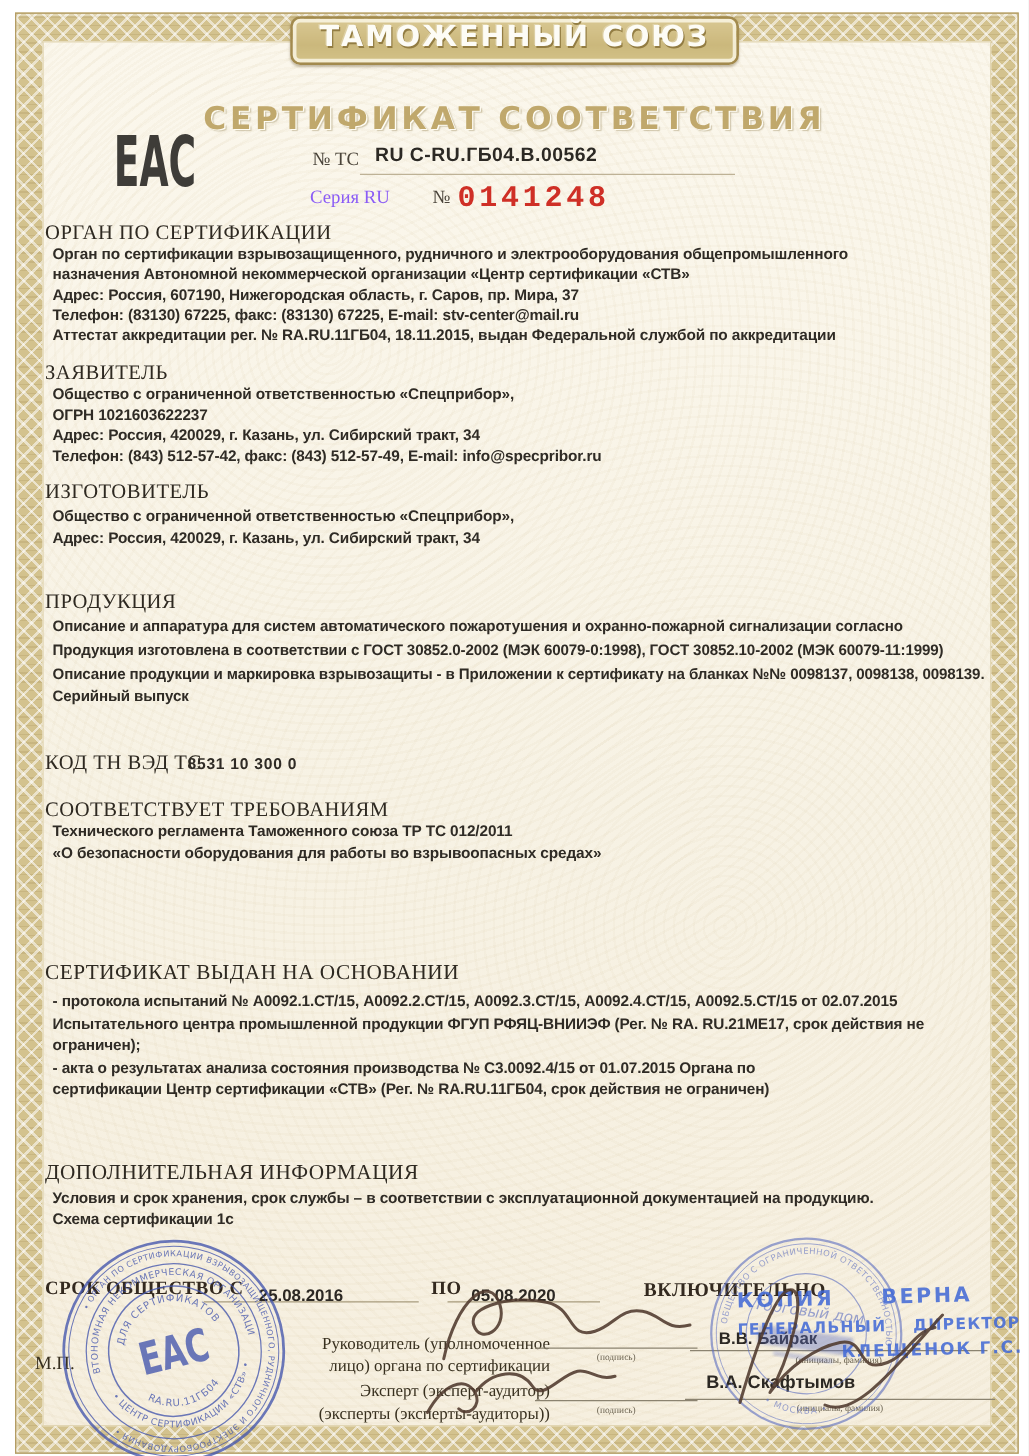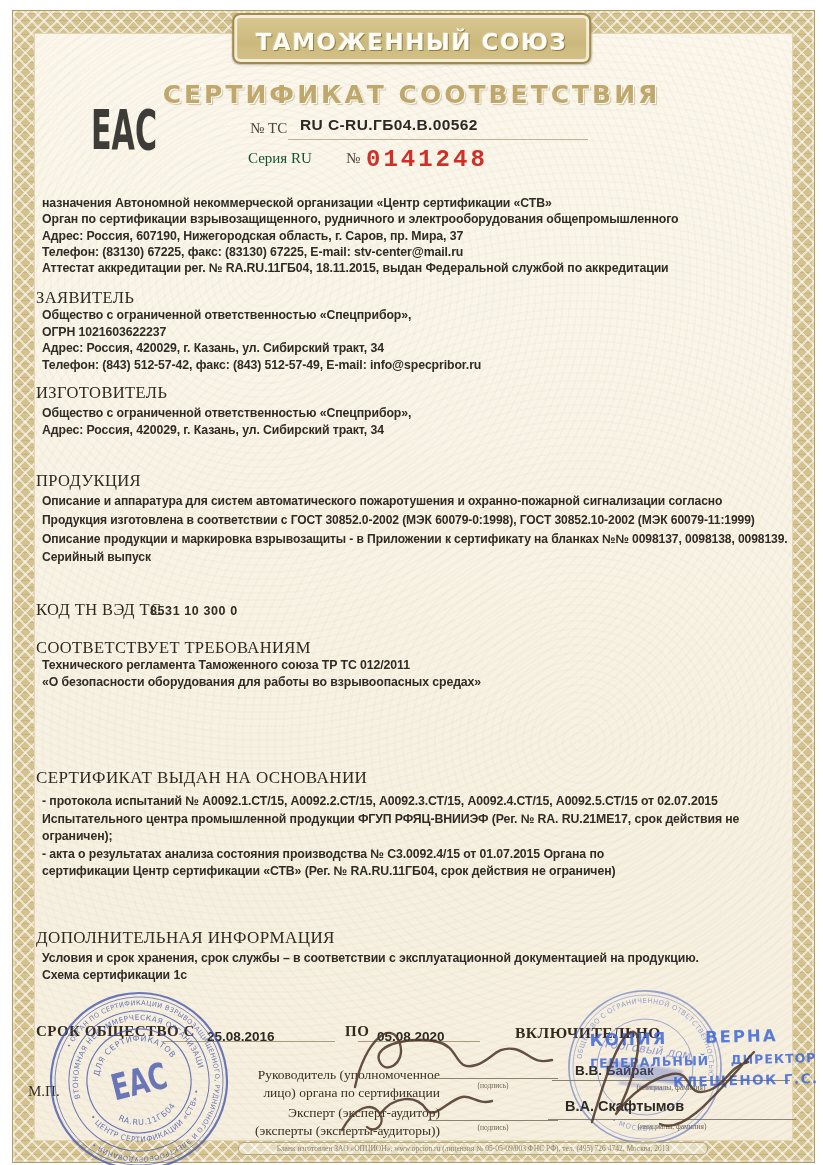--- a/index.html
+++ b/index.html
@@ -25,42 +25,42 @@
     background-color:#faf6ea;
     background-image:
       repeating-radial-gradient(circle at 30% 22%, rgba(205,185,140,.07) 0 2px, rgba(0,0,0,0) 2px 7px),
       repeating-radial-gradient(circle at 72% 64%, rgba(200,180,135,.06) 0 2px, rgba(0,0,0,0) 2px 8px),
       linear-gradient(180deg,#fbf7ec 0%, #f7f2e4 55%, #f6efdf 100%);
     border:1px solid #e2d6b4;
   }
   
   .banner{
     top:13px; left:50%; transform:translateX(-50%);
-    padding:14px 22px 7px;
+    padding:2px 22px 7px;
     background:linear-gradient(180deg,#d9c893 0%,#cbb87c 60%,#d3c289 100%);
     border:2px solid #a28a4e; border-radius:8px;
     box-shadow: inset 0 0 0 3px rgba(255,252,240,.75), 0 1px 2px rgba(90,70,30,.35);
     color:#fdfcf6; font-weight:bold; font-size:23px; letter-spacing:1.5px;
     font-family:"DejaVu Sans", sans-serif;
     text-shadow:1px 1px 0 rgba(140,118,60,.9), -1px -1px 0 rgba(255,255,255,.25);
     white-space:nowrap;
   }
   .doc-title{
     top:80px; left:0; width:100%; text-align:center;
     color:#c0a86c; font-family:"DejaVu Sans", sans-serif;
     font-weight:bold; font-size:25px; letter-spacing:3px;
     text-shadow:1px 1px 0 #fffdf4, 2px 2px 1px rgba(130,108,55,.35);
     white-space:nowrap;
   }
   .eac-logo{ top:96px; left:90px; }
   .serif{ font-family:"Liberation Serif", serif; }
   .cert-label{ top:120px; left:250px; font-size:15px; color:#4a443a; }
   .cert-no{ top:116px; left:300px; font-size:15.5px; font-weight:bold; color:#2c2924; letter-spacing:.4px;}
   .cert-underline{ top:139px; left:288px; width:300px; height:1px; background:#beb296; }
-  .series-label{ top:150px; left:248px; font-size:15px; color:#14532d; }
+  .series-label{ top:150px; left:248px; font-size:15px; color:#8b5cf6; }
   .series-sign{ top:150px; left:346px; font-size:15px; color:#4a443a; }
   .series-no{
     top:146px; left:366px; font-family:"Liberation Mono", monospace;
     font-weight:bold; font-size:24px; letter-spacing:3px; color:#cf2f26;
   }
   
   .sec-h{
     left:36px; font-family:"Liberation Serif", serif; font-size:16.5px;
     color:#2e2921; letter-spacing:.4px; white-space:nowrap;
   }
@@ -115,23 +115,24 @@
   <div class="abs doc-title">СЕРТИФИКАТ СООТВЕТСТВИЯ</div>
 
   <div class="abs serif cert-label">№ ТС</div>
   <div class="abs cert-no">RU C-RU.ГБ04.В.00562</div>
   <div class="abs cert-underline"></div>
 
   <div class="abs serif series-label">Серия RU</div>
   <div class="abs serif series-sign">№</div>
   <div class="abs series-no">0141248</div>
 
+  <div class="abs sec-h" style="top:176px">ОРГАН ПО СЕРТИФИКАЦИИ</div>
   <div class="abs body-block lh16" style="top:195px">
+    <div>Орган по сертификации взрывозащищенного, рудничного и электрооборудования общепромышленного</div>
     <div>назначения Автономной некоммерческой организации  «Центр сертификации «СТВ»</div>
-    <div>Орган по сертификации взрывозащищенного, рудничного и электрооборудования общепромышленного</div>
     <div>Адрес: Россия, 607190, Нижегородская область, г. Саров, пр. Мира, 37</div>
     <div>Телефон: (83130) 67225, факс: (83130) 67225, E-mail: stv-center@mail.ru</div>
     <div>Аттестат аккредитации рег. № RA.RU.11ГБ04, 18.11.2015, выдан Федеральной службой по аккредитации</div>
   </div>
 
   <div class="abs sec-h" style="top:288px">ЗАЯВИТЕЛЬ</div>
   <div class="abs body-block lh165" style="top:307px">
     <div>Общество с ограниченной ответственностью «Спецприбор»,</div>
     <div>ОГРН 1021603622237</div>
     <div>Адрес: Россия, 420029, г. Казань,  ул. Сибирский тракт, 34</div>
@@ -259,14 +260,13 @@
   </div>
 
   <svg class="abs" style="left:330px; top:1002px;" width="480" height="155" viewBox="0 0 480 155" aria-hidden="true">
     <g fill="none" stroke="#503a2e" stroke-width="2.4" stroke-linecap="round" opacity=".88">
       <path d="M25,85 C35,38 62,16 70,42 C76,62 54,74 49,58 C44,42 82,34 108,40 C130,45 124,70 146,63 C162,58 166,44 184,47 C200,50 202,63 222,58"></path>
       <path d="M12,128 C24,106 42,98 50,112 C56,123 44,132 37,125 M50,112 C64,94 86,92 96,107 C104,119 118,98 132,95 C142,93 148,103 162,99"></path>
       <path d="M262,120 C276,72 292,26 304,30 C316,35 300,88 286,112 M286,112 C300,92 322,76 342,72 C364,68 354,98 380,88 C396,82 400,64 418,60 M330,122 C356,134 392,84 424,50"></path>
     </g>
   </svg>
 
-  <div class="abs footer-print serif">Бланк изготовлен ЗАО «ОПЦИОН», www.opcion.ru (лицензия № 05-05-09/003 ФНС РФ), тел. (495) 726 4742, Москва, 2013</div>
 </div>
 
 </body></html>

